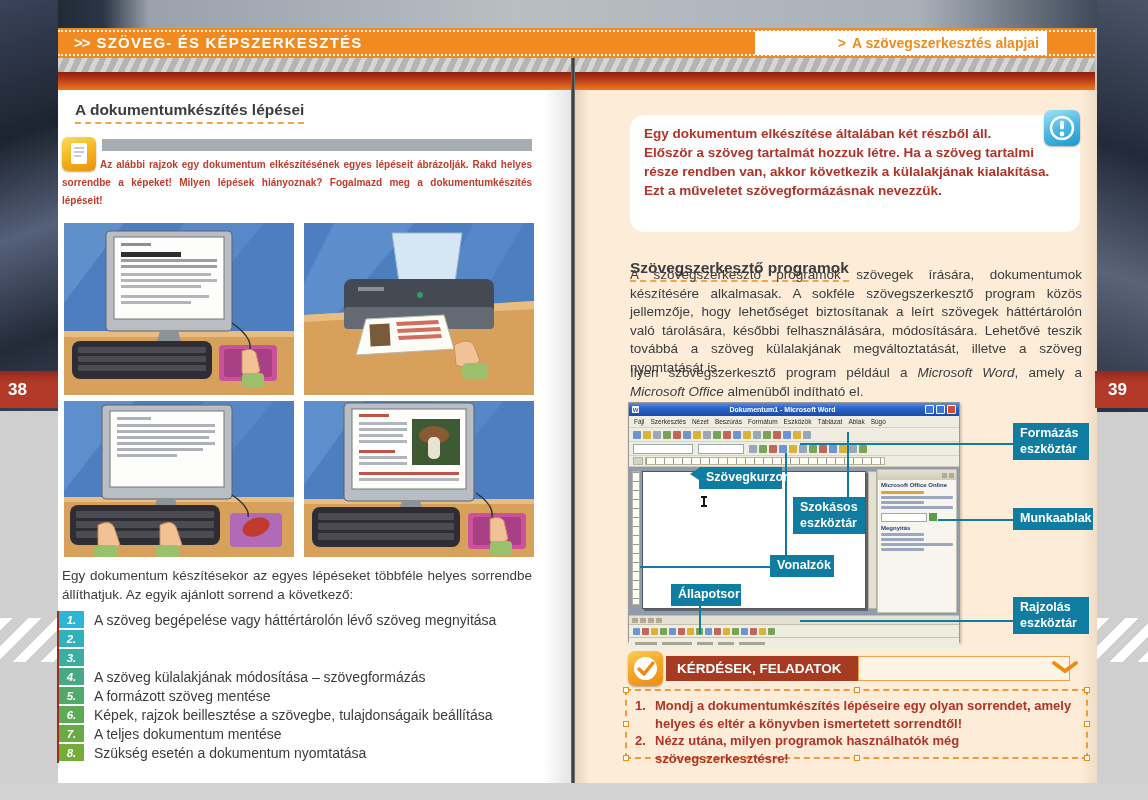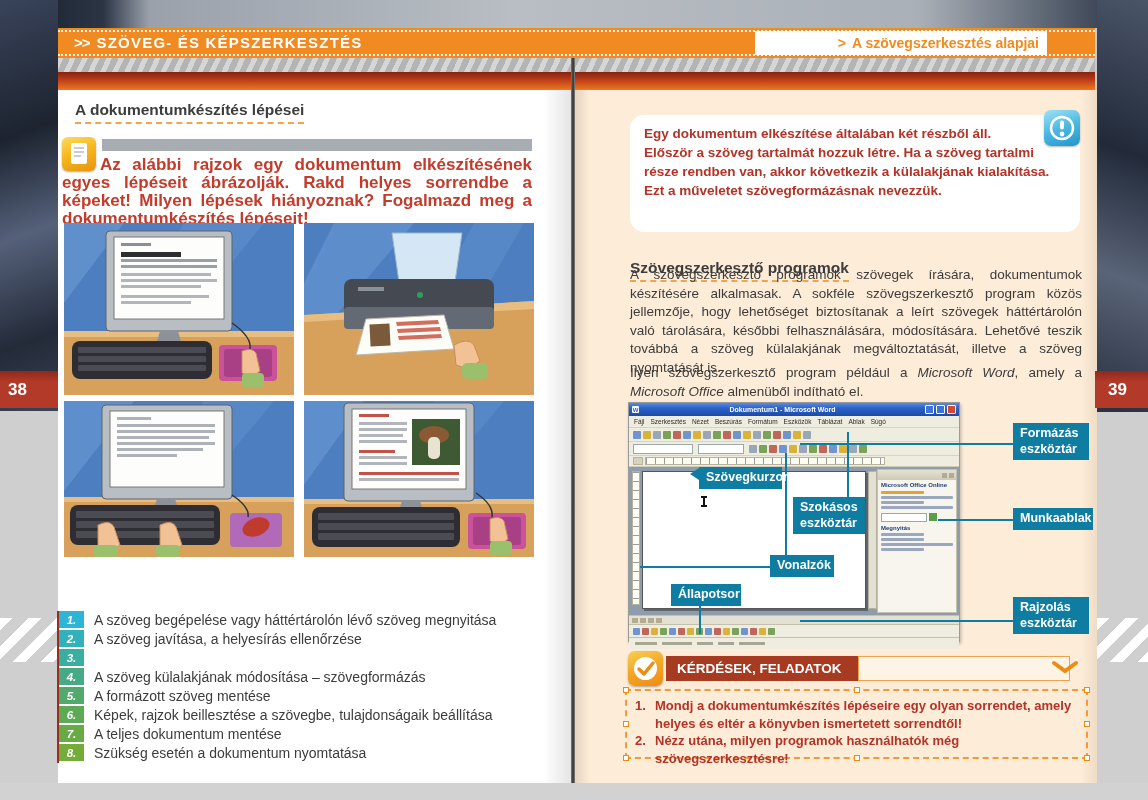--- a/index.html
+++ b/index.html
@@ -52,21 +52,21 @@
 
   
   .h-sec{font-size:15.5px;font-weight:bold;color:#3d3d3d;
     border-bottom:2px dashed #f3a449;padding-bottom:3px;}
   .lp-heading{left:75px;top:101px;}
   .doc-icon{left:62px;top:137px;width:34px;height:34px;border-radius:6px;
     background:linear-gradient(160deg,#fadc5e 0%,#f5b81f 45%,#e9930c 100%);box-shadow:0 1px 2px rgba(0,0,0,.35);}
   .doc-icon .pg{position:absolute;left:9px;top:6px;width:16px;height:21px;background:#fff;border-radius:2px;}
   .doc-icon .pg i{position:absolute;left:3px;height:2px;background:#c9cdd3;}
   .gray-bar{left:102px;top:139px;width:430px;height:12px;background:#a8adb4;}
-  .lp-intro{left:62px;top:156px;width:470px;color:#c23b2b;font-size:17px;font-weight:600;
+  .lp-intro{left:62px;top:156px;width:470px;color:#c23b2b;font-size:10px;font-weight:600;
     line-height:18px;text-align:justify;text-indent:38px;}
 
   .illus{border:0;}
   .il1{left:64px;top:223px;}  .il2{left:304px;top:223px;}
   .il3{left:64px;top:401px;}  .il4{left:304px;top:401px;}
 
   .lp-order{left:62px;top:567px;width:470px;color:#3c3c3c;font-size:13.5px;line-height:18.5px;text-align:justify;}
 
   .steps{left:58px;top:611px;width:500px;}
   .step-row{position:relative;height:19px;}
@@ -328,31 +328,31 @@
       <rect x="14" y="122" width="136" height="7" rx="1"></rect>
       <rect x="14" y="132" width="136" height="7" rx="1"></rect>
     </g>
     <rect x="164" y="112" width="58" height="36" rx="4" fill="#c9529a"></rect>
     <rect x="169" y="116" width="48" height="28" rx="3" fill="#a93f85"></rect>
     <path d="M186 118 q10 -4 14 2 l4 18 q-8 8 -18 2 z" fill="#f2c296" stroke="#c98d5a"></path>
     <rect x="186" y="140" width="22" height="14" rx="4" fill="#9bc06c"></rect>
     <path d="M172 92 q18 12 16 24" stroke="#333" fill="none" stroke-width="1.5"></path>
   </svg>
 
+  <div class="abs lp-order">Egy dokumentum készítésekor az egyes lépéseket többféle helyes sorrendbe állíthatjuk. Az egyik ajánlott sorrend a következő:</div>
 
   <div class="abs steps">
     <div class="step-row">
         <span class="step-redline"></span>
         <span class="step-num" style="background-color: rgb(44, 181, 214);">1.</span>
         <span class="step-txt">A szöveg begépelése vagy háttértárolón lévő szöveg megnyitása</span>
       </div>
     <div class="step-row">
         <span class="step-redline"></span>
         <span class="step-num" style="background-color: rgb(49, 177, 188);">2.</span>
-        <span class="step-txt">A szöveg javítása, a helyesírás ellenőrzése</span>
       </div>
     <div class="step-row">
         <span class="step-redline"></span>
         <span class="step-num" style="background-color: rgb(59, 175, 159);">3.</span>
       </div>
     <div class="step-row">
         <span class="step-redline"></span>
         <span class="step-num" style="background-color: rgb(70, 171, 133);">4.</span>
         <span class="step-txt">A szöveg külalakjának módosítása – szövegformázás</span>
       </div>

